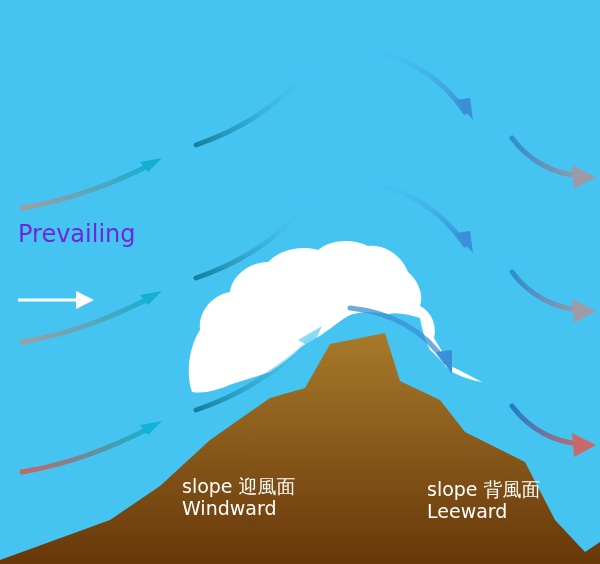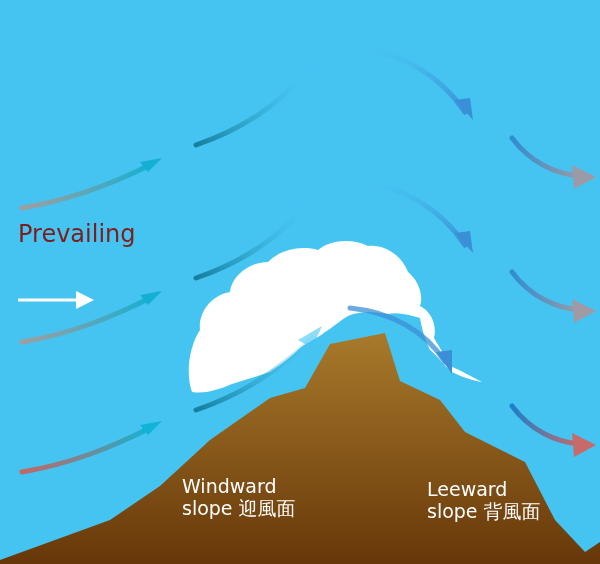--- a/index.html
+++ b/index.html
@@ -1,19 +1,19 @@
 <!DOCTYPE html>
 <html><head>
 <meta charset="utf-8">
 <style>
   html, body { margin:0; padding:0; }
   body { width:600px; height:564px; overflow:hidden; background:#45c4f2; position:relative; font-family:"DejaVu Sans","Liberation Sans",sans-serif; }
   #scene { position:absolute; left:0; top:0; width:600px; height:564px; }
   .label { position:absolute; line-height:1.18; }
-  .dark { color:#7f1d1d; }
+  .dark { color:#6d28d9; }
   .light { color:#ffffff; }
   #prevailing { left:18px; top:220px; font-size:24px; }
   #windward { left:182px; top:475px; font-size:19px; }
   #leeward { left:427px; top:478px; font-size:19px; }
 </style>
 </head>
 <body>
 
 <svg id="scene" viewBox="0 0 600 564" xmlns="http://www.w3.org/2000/svg">
   <defs>
@@ -107,20 +107,20 @@
     <line x1="18" y1="300" x2="80" y2="300" stroke="#ffffff" stroke-width="3"></line>
     <polygon points="94,300 76,291 76,309" fill="#ffffff"></polygon>
   </g>
 </svg>
 
 <div id="prevailing" class="label dark">
   <div>Prevailing</div>
 </div>
 
 <div id="windward" class="label light">
+  <div>slope 迎風面</div>
   <div>Windward</div>
-  <div>slope 迎風面</div>
 </div>
 
 <div id="leeward" class="label light">
+  <div>slope 背風面</div>
   <div>Leeward</div>
-  <div>slope 背風面</div>
 </div>
 
 </body></html>

